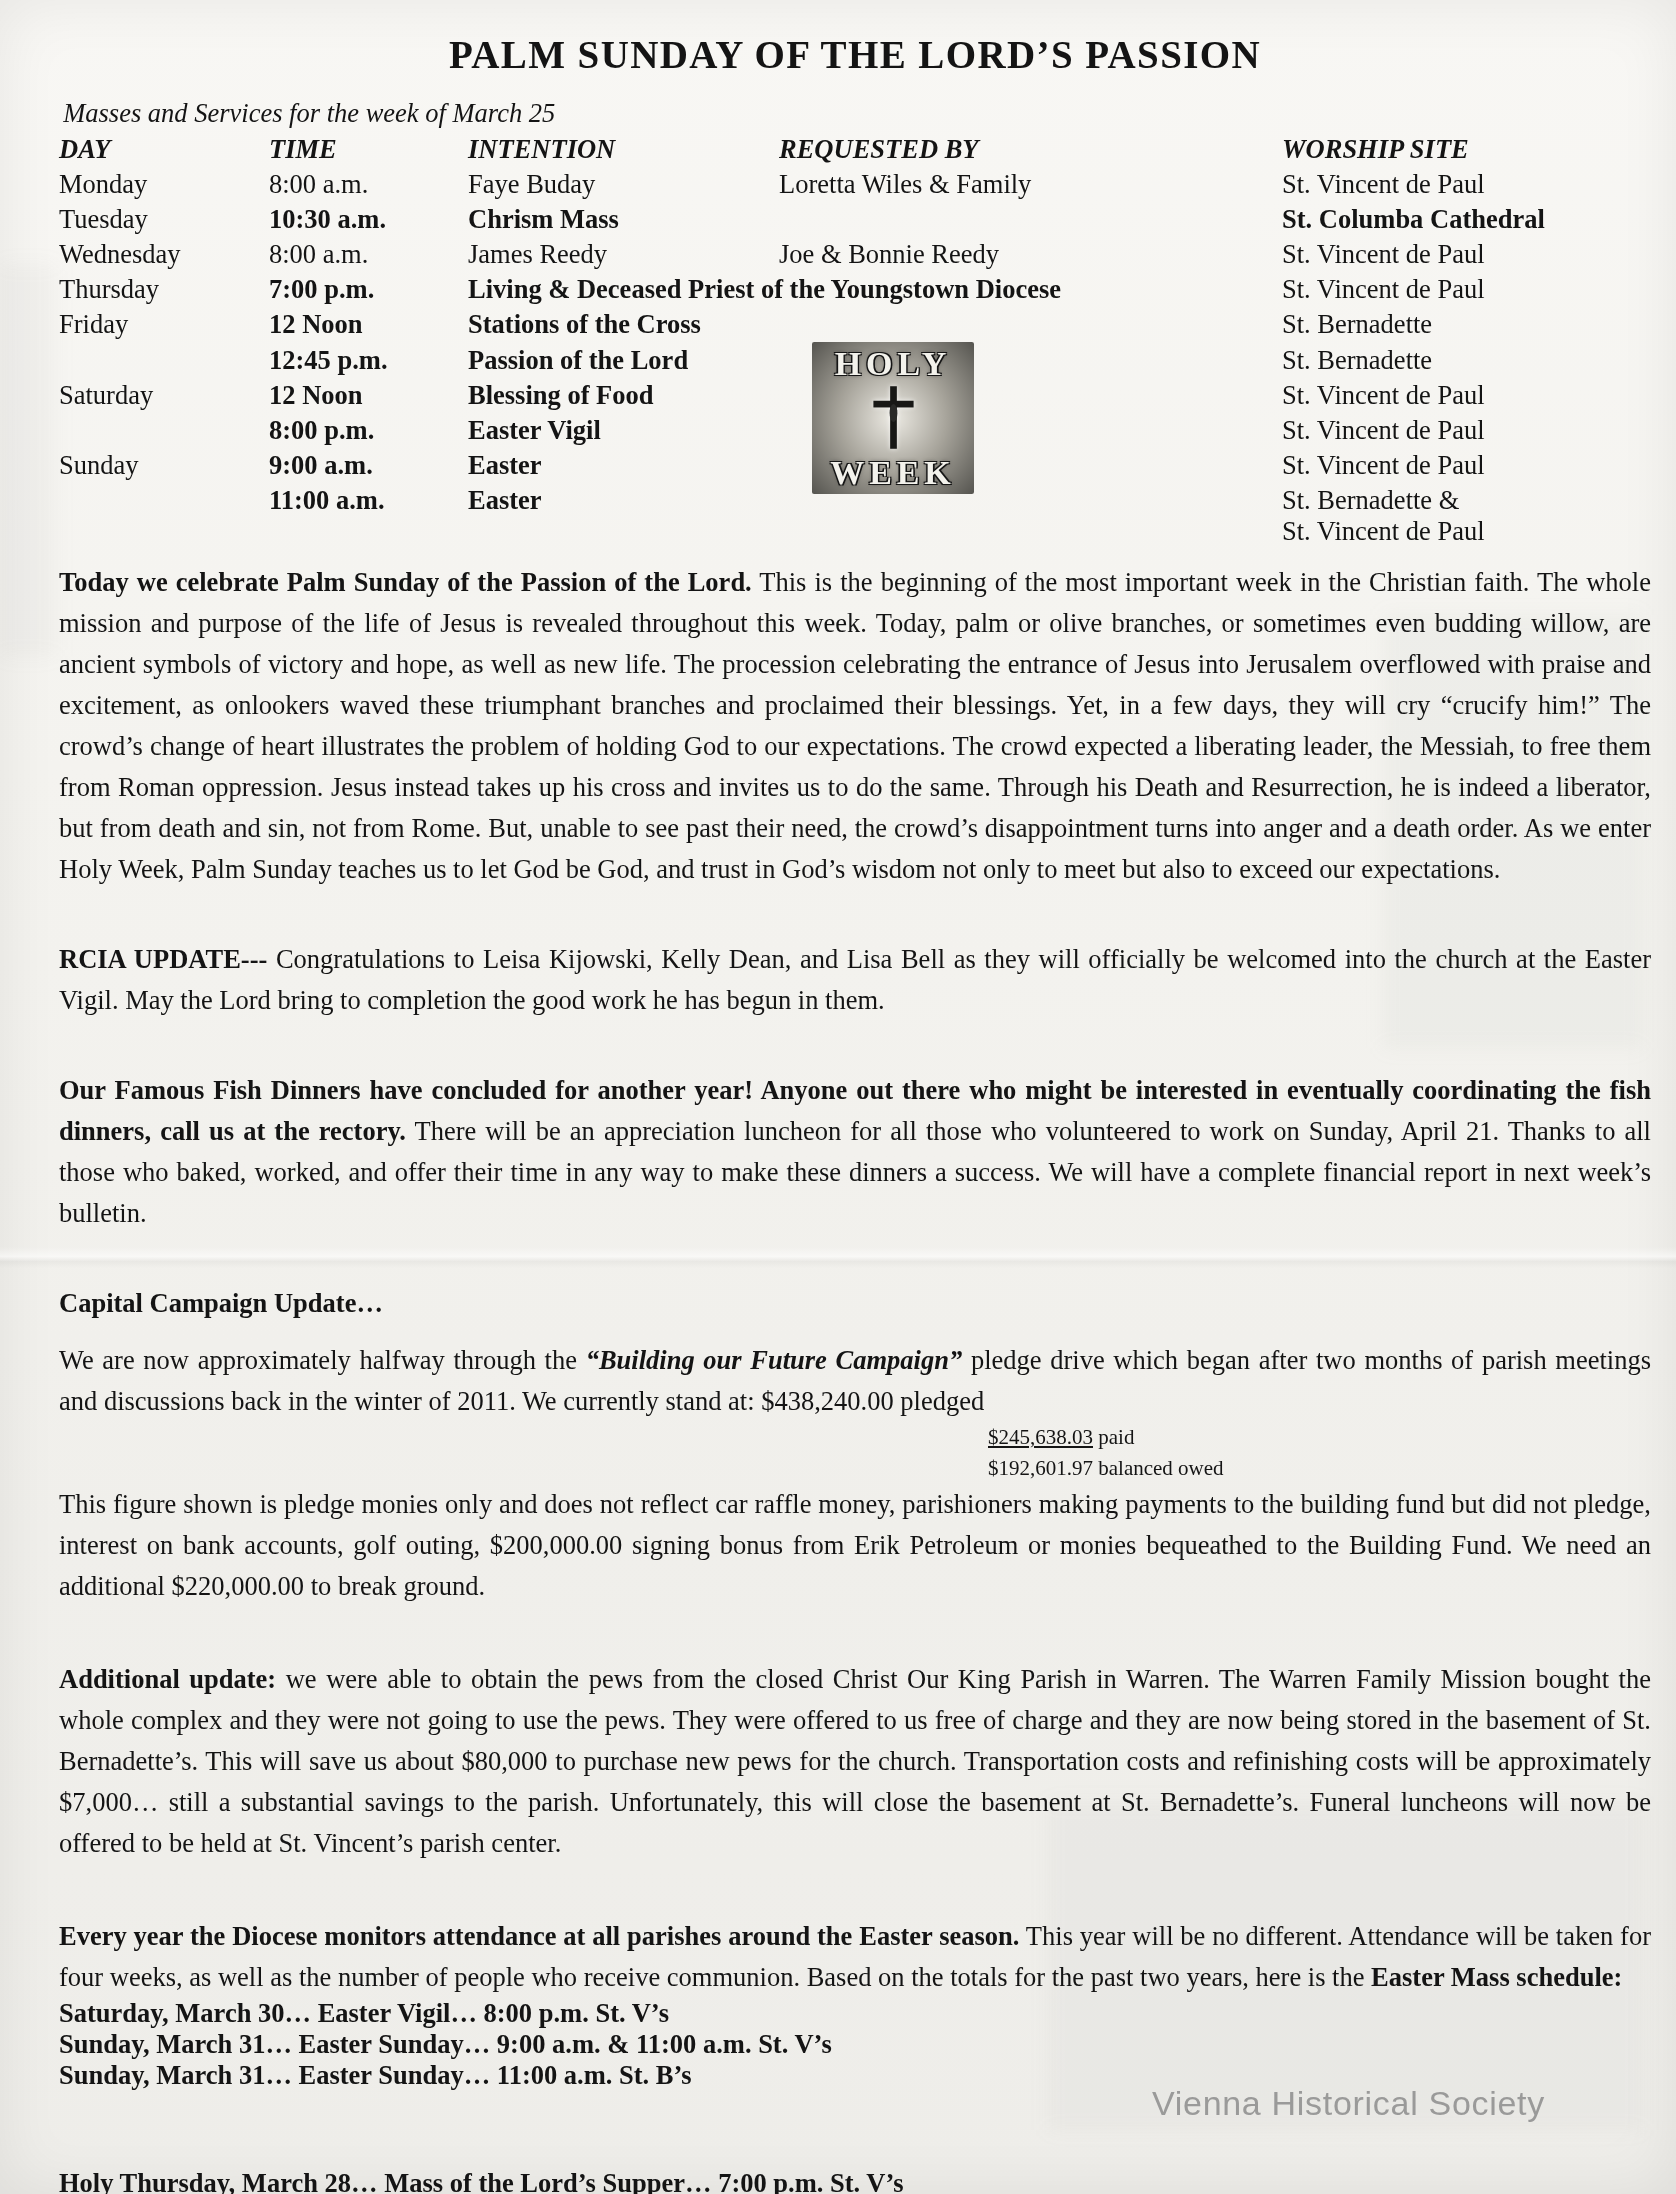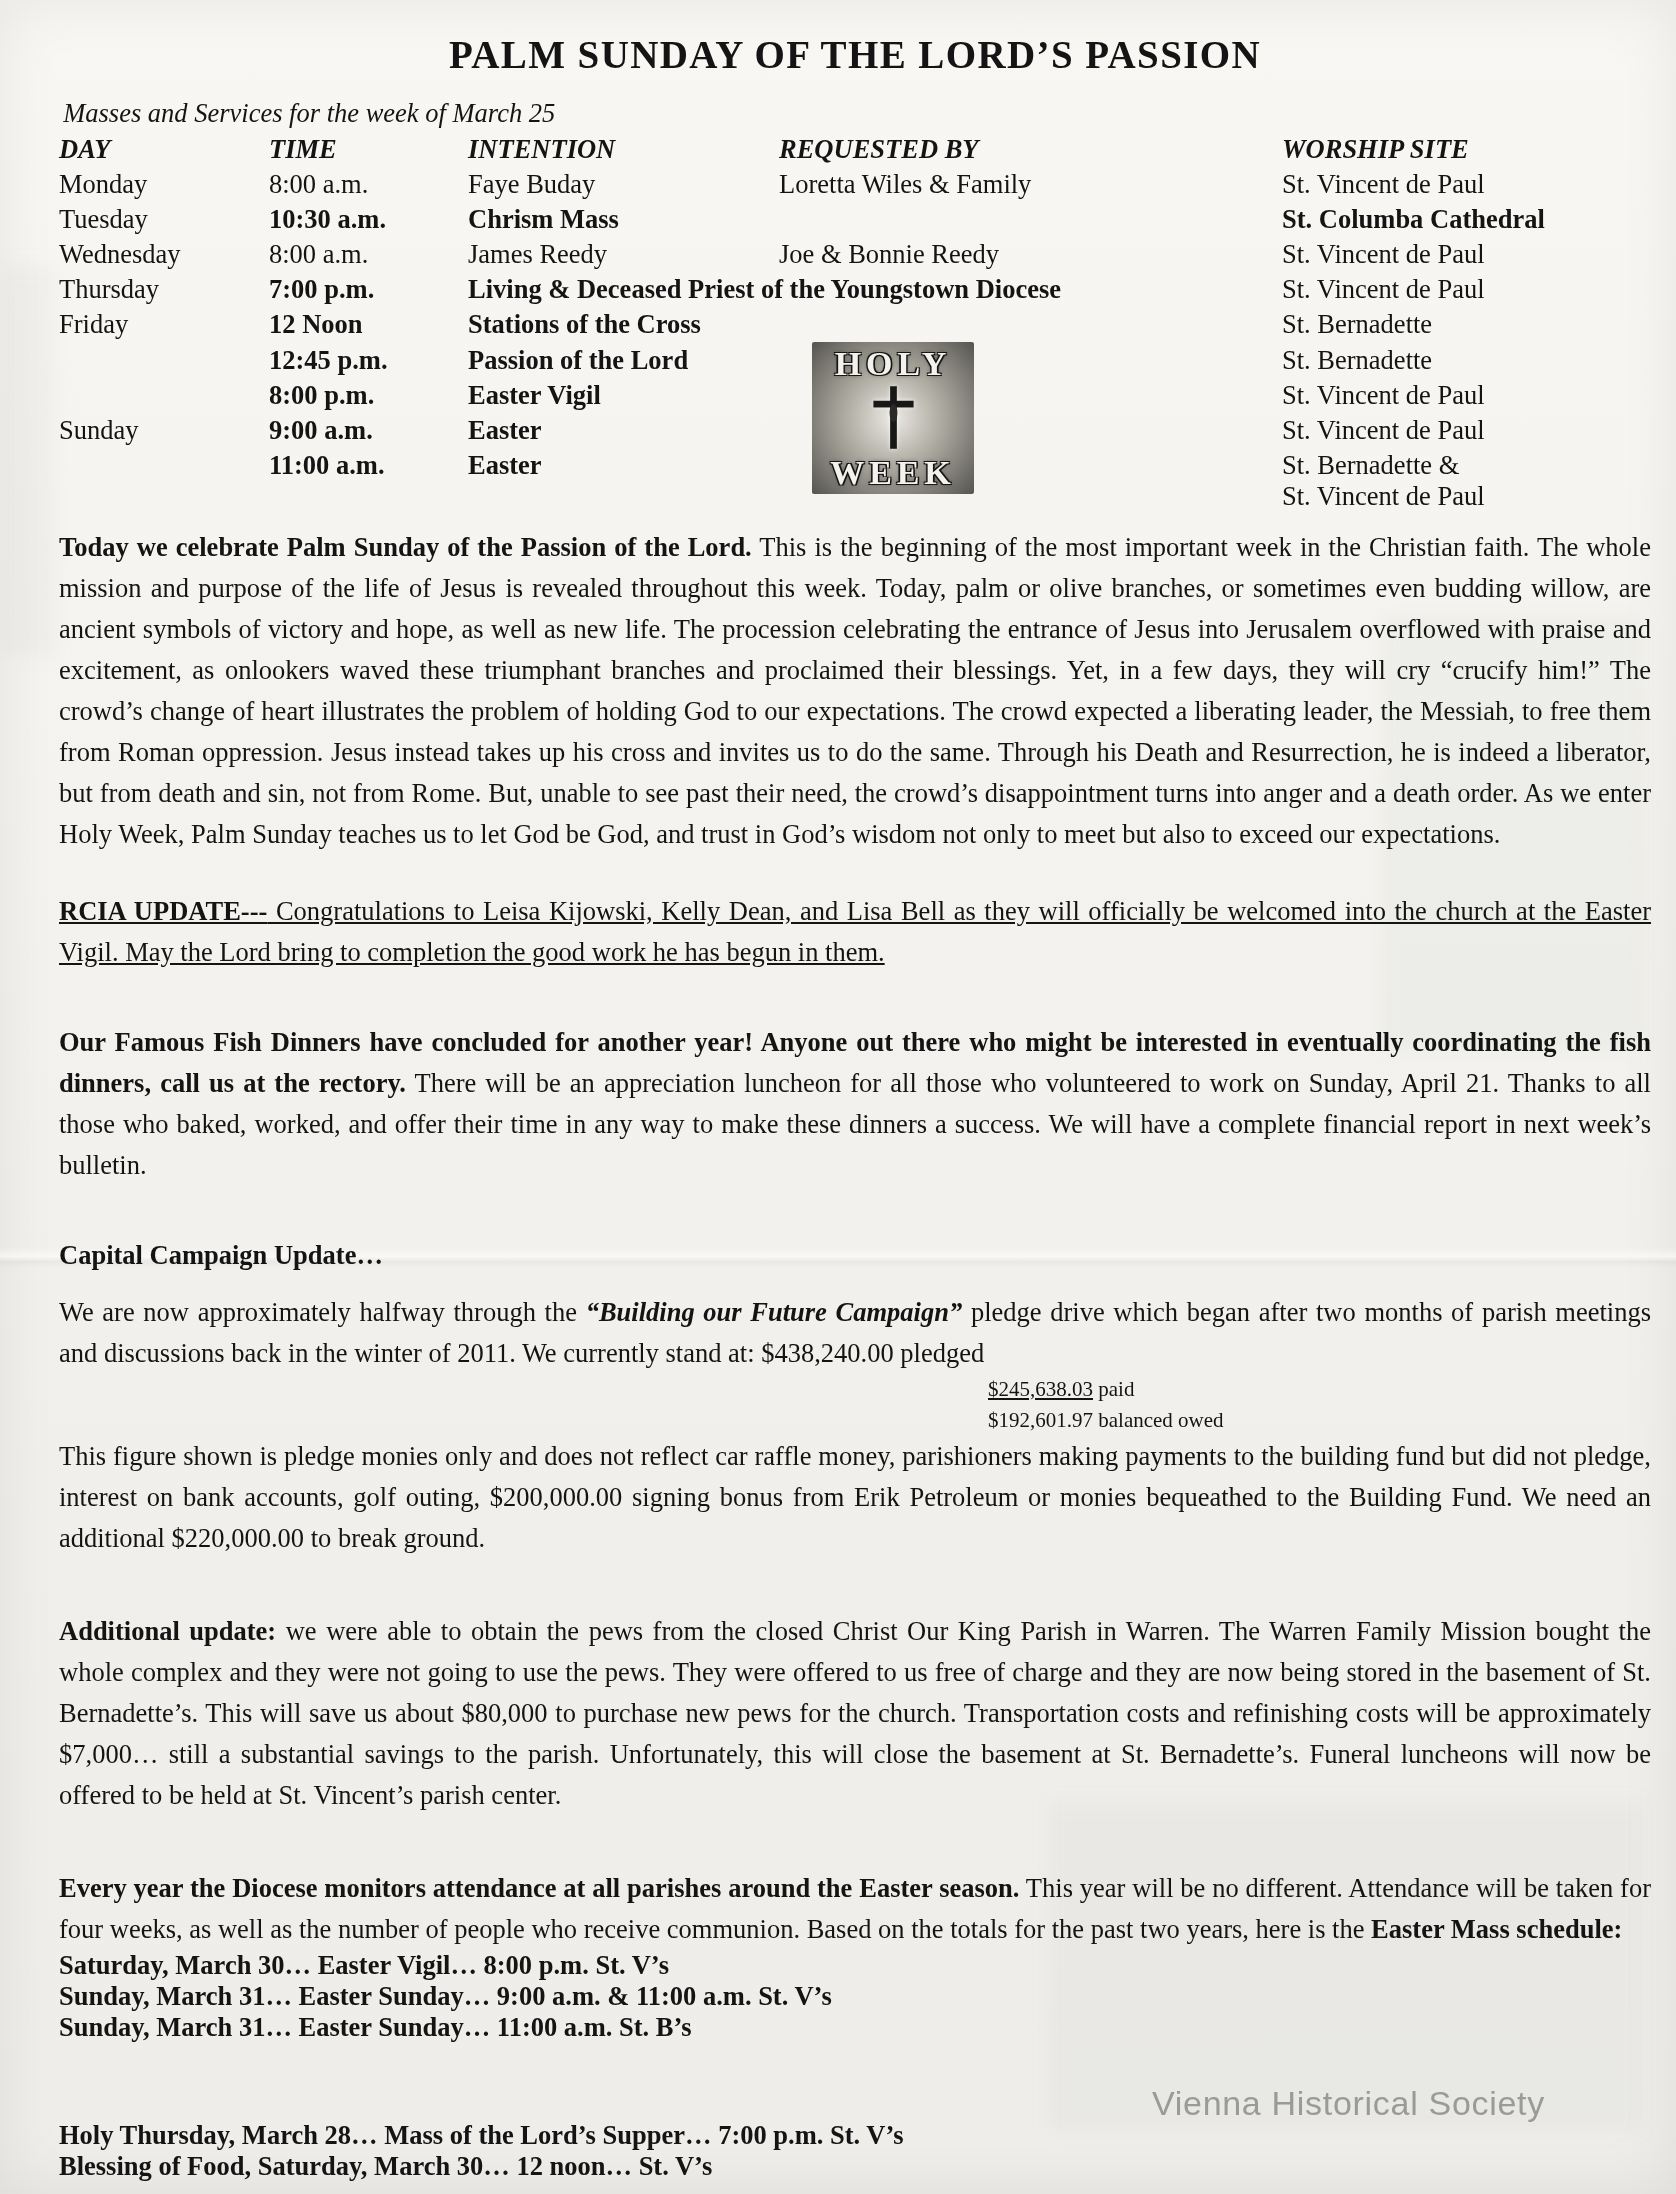--- a/index.html
+++ b/index.html
@@ -125,20 +125,27 @@
               <td class="site">St. Bernadette</td>
             </tr>
             <tr>
               <td></td>
               <td class="b">12:45 p.m.</td>
               <td class="b">Passion of the Lord</td>
               <td></td>
               <td class="site">St. Bernadette</td>
             </tr>
             <tr>
+              <td>Saturday</td>
+              <td class="b">12 Noon</td>
+              <td class="b">Blessing of Food</td>
+              <td></td>
+              <td class="site">St. Vincent de Paul</td>
+            </tr>
+            <tr>
               <td></td>
               <td class="b">8:00 p.m.</td>
               <td class="b">Easter Vigil</td>
               <td></td>
               <td class="site">St. Vincent de Paul</td>
             </tr>
             <tr>
               <td>Sunday</td>
               <td class="b">9:00 a.m.</td>
               <td class="b">Easter</td>
@@ -162,21 +169,21 @@
           <rect x="44" y="4" width="12" height="112" fill="#181816"></rect>
           <rect x="14" y="30" width="72" height="12" fill="#181816"></rect>
           <ellipse cx="50" cy="52" rx="7" ry="16" fill="#2a2a28"></ellipse>
         </svg>
         <div class="hw-word">WEEK</div>
       </div>
     </div>
 
     <div class="sections">
         <div class="para" style="margin-top: 12.6px;"><span class="b">Today we celebrate Palm Sunday of the Passion of the Lord.</span><span class=""> This is the beginning of the most important week in the Christian faith. The whole mission and purpose of the life of Jesus is revealed throughout this week. Today, palm or olive branches, or sometimes even budding willow, are ancient symbols of victory and hope, as well as new life. The procession celebrating the entrance of Jesus into Jerusalem overflowed with praise and excitement, as onlookers waved these triumphant branches and proclaimed their blessings. Yet, in a few days, they will cry “crucify him!” The crowd’s change of heart illustrates the problem of holding God to our expectations. The crowd expected a liberating leader, the Messiah, to free them from Roman oppression. Jesus instead takes up his cross and invites us to do the same. Through his Death and Resurrection, he is indeed a liberator, but from death and sin, not from Rome. But, unable to see past their need, the crowd’s disappointment turns into anger and a death order. As we enter Holy Week, Palm Sunday teaches us to let God be God, and trust in God’s wisdom not only to meet but also to exceed our expectations.</span></div>
-        <div class="para" style="margin-top: 36px; text-decoration: underline;"><span class="b">RCIA UPDATE---</span><span class=""> Congratulations to Leisa Kijowski, Kelly Dean, and Lisa Bell as they will officially be welcomed into the church at the Easter Vigil. May the Lord bring to completion the good work he has begun in them.</span></div>
+        <div class="para" style="margin-top: 49px;"><span class="b">RCIA UPDATE---</span><span class=""> Congratulations to Leisa Kijowski, Kelly Dean, and Lisa Bell as they will officially be welcomed into the church at the Easter Vigil. May the Lord bring to completion the good work he has begun in them.</span></div>
         <div class="para" style="margin-top: 49px;"><span class="b">Our Famous Fish Dinners have concluded for another year! Anyone out there who might be interested in eventually coordinating the fish dinners, call us at the rectory.</span><span class=""> There will be an appreciation luncheon for all those who volunteered to work on Sunday, April 21. Thanks to all those who baked, worked, and offer their time in any way to make these dinners a success. We will have a complete financial report in next week’s bulletin.</span></div>
         <div class="para" style="margin-top: 49px;"><span class="b">Capital Campaign Update…</span></div>
         <div class="para" style="margin-top: 16px;"><span class="">We are now approximately halfway through the </span><span class="b i">“Building our Future Campaign”</span><span class=""> pledge drive which began after two months of parish meetings and discussions back in the winter of 2011. We currently stand at: $438,240.00 pledged</span></div>
         <div class="money" style="margin-top: 0px;">
           <div><span class="u">$245,638.03</span><span class=""> paid</span></div>
           <div><span class="">$192,601.97 balanced owed</span></div>
         </div>
         <div class="para" style="margin-top: 0px;"><span class="">This figure shown is pledge monies only and does not reflect car raffle money, parishioners making payments to the building fund but did not pledge, interest on bank accounts, golf outing, $200,000.00 signing bonus from Erik Petroleum or monies bequeathed to the Building Fund. We need an additional $220,000.00 to break ground.</span></div>
         <div class="para" style="margin-top: 52px;"><span class="b">Additional update:</span><span class=""> we were able to obtain the pews from the closed Christ Our King Parish in Warren. The Warren Family Mission bought the whole complex and they were not going to use the pews. They were offered to us free of charge and they are now being stored in the basement of St. Bernadette’s. This will save us about $80,000 to purchase new pews for the church. Transportation costs and refinishing costs will be approximately $7,000… still a substantial savings to the parish. Unfortunately, this will close the basement at St. Bernadette’s. Funeral luncheons will now be offered to be held at St. Vincent’s parish center.</span></div>
         <div class="para" style="margin-top: 52px;"><span class="b">Every year the Diocese monitors attendance at all parishes around the Easter season.</span><span class=""> This year will be no different. Attendance will be taken for four weeks, as well as the number of people who receive communion. Based on the totals for the past two years, here is the </span><span class="b">Easter Mass schedule:</span></div>

